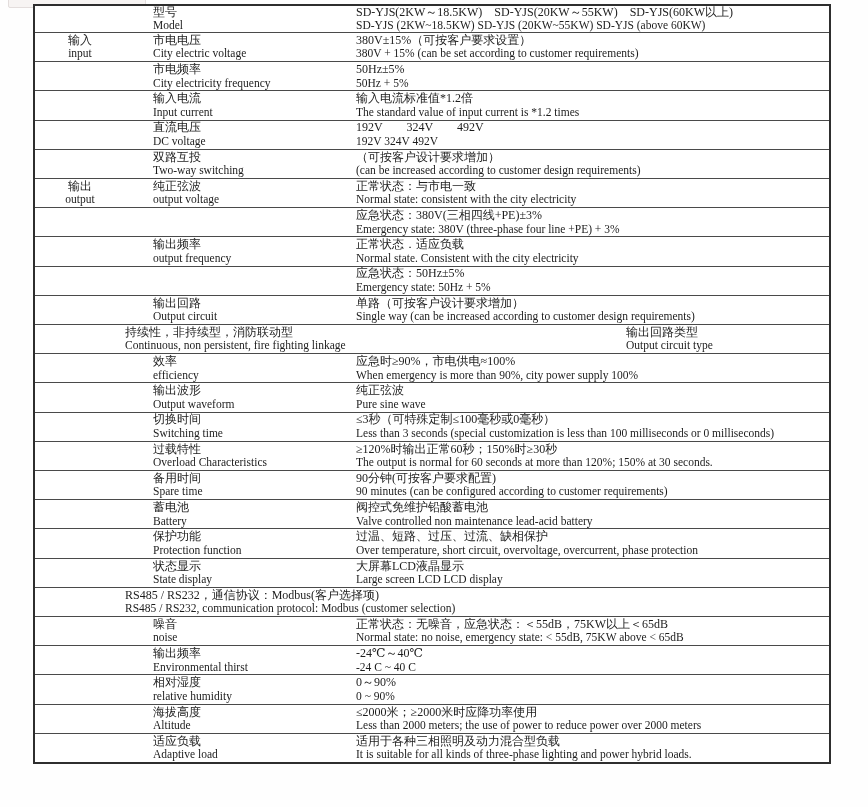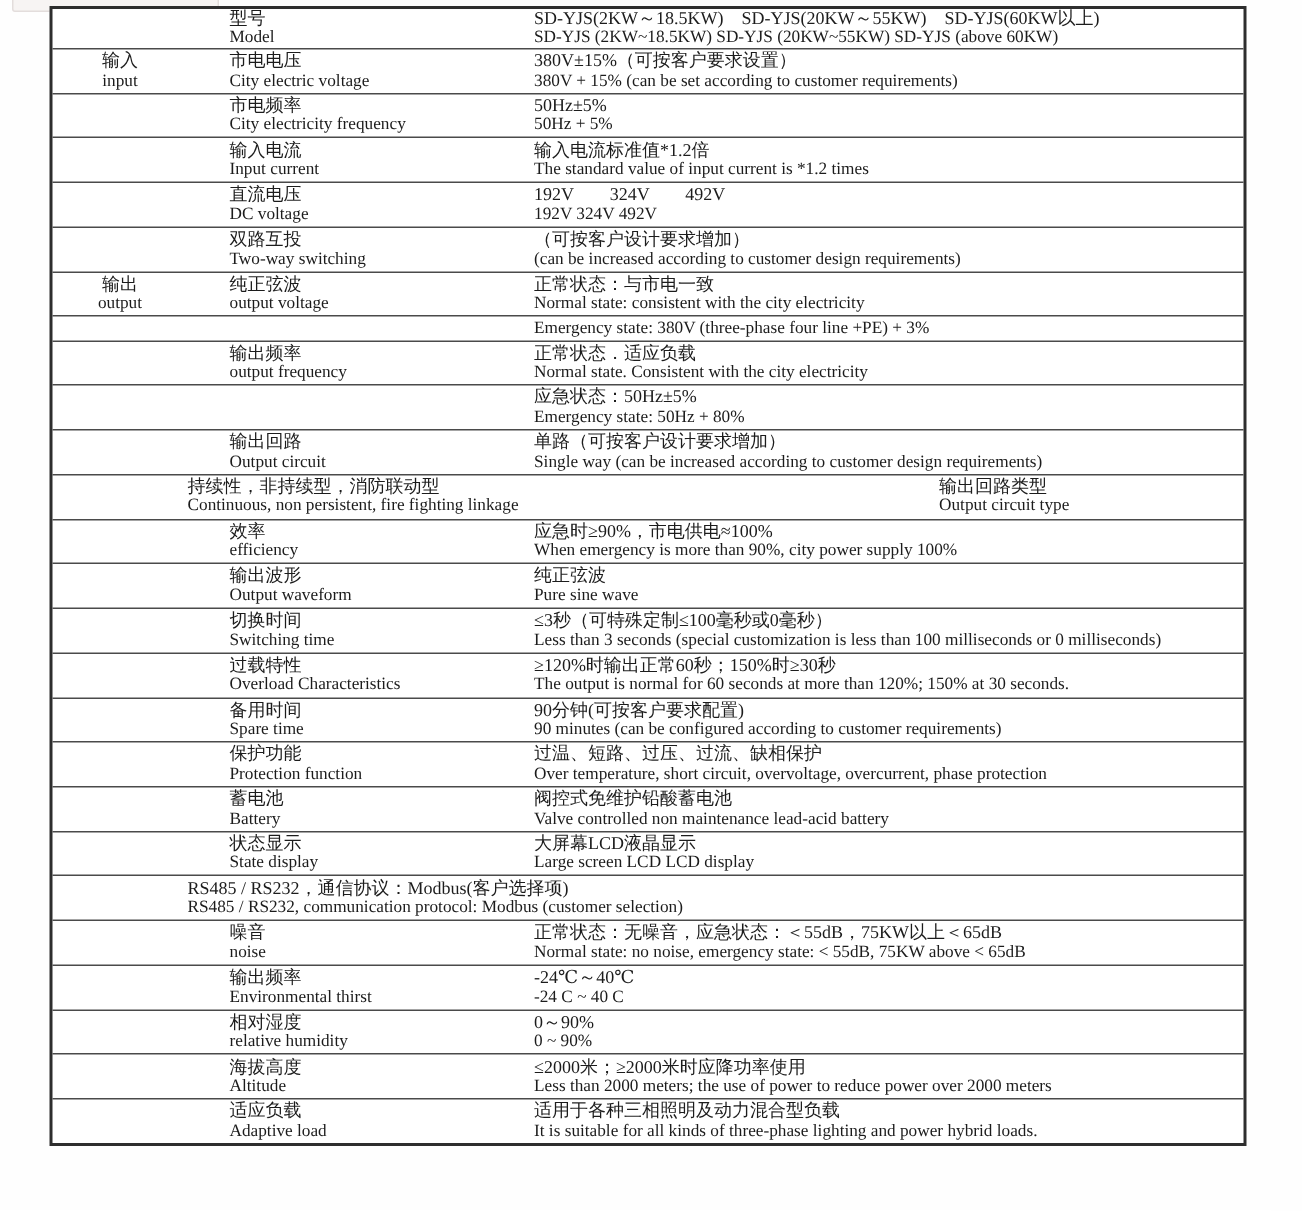--- a/index.html
+++ b/index.html
@@ -198,20 +198,21 @@
     <div class="row">
       <div class="cell cat">
         
         
       </div>
       <div class="cell param">
         
         
       </div>
       <div class="cell value">
+        <div class="zh">应急状态：380V(三相四线+PE)±3%</div>
         <div class="en">Emergency state: 380V (three-phase four line +PE) + 3%</div>
       </div>
     </div>
 
     <div class="row">
       <div class="cell cat">
         
         
       </div>
       <div class="cell param">
@@ -228,21 +229,21 @@
       <div class="cell cat">
         
         
       </div>
       <div class="cell param">
         
         
       </div>
       <div class="cell value">
         <div class="zh">应急状态：50Hz±5%</div>
-        <div class="en">Emergency state: 50Hz + 80%</div>
+        <div class="en">Emergency state: 50Hz + 5%</div>
       </div>
     </div>
 
     <div class="row">
       <div class="cell cat">
         
         
       </div>
       <div class="cell param">
         <div class="zh">输出回路</div>
@@ -343,50 +344,50 @@
         <div class="en">90 minutes (can be configured according to customer requirements)</div>
       </div>
     </div>
 
     <div class="row">
       <div class="cell cat">
         
         
       </div>
       <div class="cell param">
+        <div class="zh">蓄电池</div>
+        <div class="en">Battery</div>
+      </div>
+      <div class="cell value">
+        <div class="zh">阀控式免维护铅酸蓄电池</div>
+        <div class="en">Valve controlled non maintenance lead-acid battery</div>
+      </div>
+    </div>
+
+    <div class="row">
+      <div class="cell cat">
+        
+        
+      </div>
+      <div class="cell param">
         <div class="zh">保护功能</div>
         <div class="en">Protection function</div>
       </div>
       <div class="cell value">
         <div class="zh">过温、短路、过压、过流、缺相保护</div>
         <div class="en">Over temperature, short circuit, overvoltage, overcurrent, phase protection</div>
       </div>
     </div>
 
     <div class="row">
       <div class="cell cat">
         
         
       </div>
       <div class="cell param">
-        <div class="zh">蓄电池</div>
-        <div class="en">Battery</div>
-      </div>
-      <div class="cell value">
-        <div class="zh">阀控式免维护铅酸蓄电池</div>
-        <div class="en">Valve controlled non maintenance lead-acid battery</div>
-      </div>
-    </div>
-
-    <div class="row">
-      <div class="cell cat">
-        
-        
-      </div>
-      <div class="cell param">
         <div class="zh">状态显示</div>
         <div class="en">State display</div>
       </div>
       <div class="cell value">
         <div class="zh">大屏幕LCD液晶显示</div>
         <div class="en">Large screen LCD LCD display</div>
       </div>
     </div>
 
     <div class="row">

